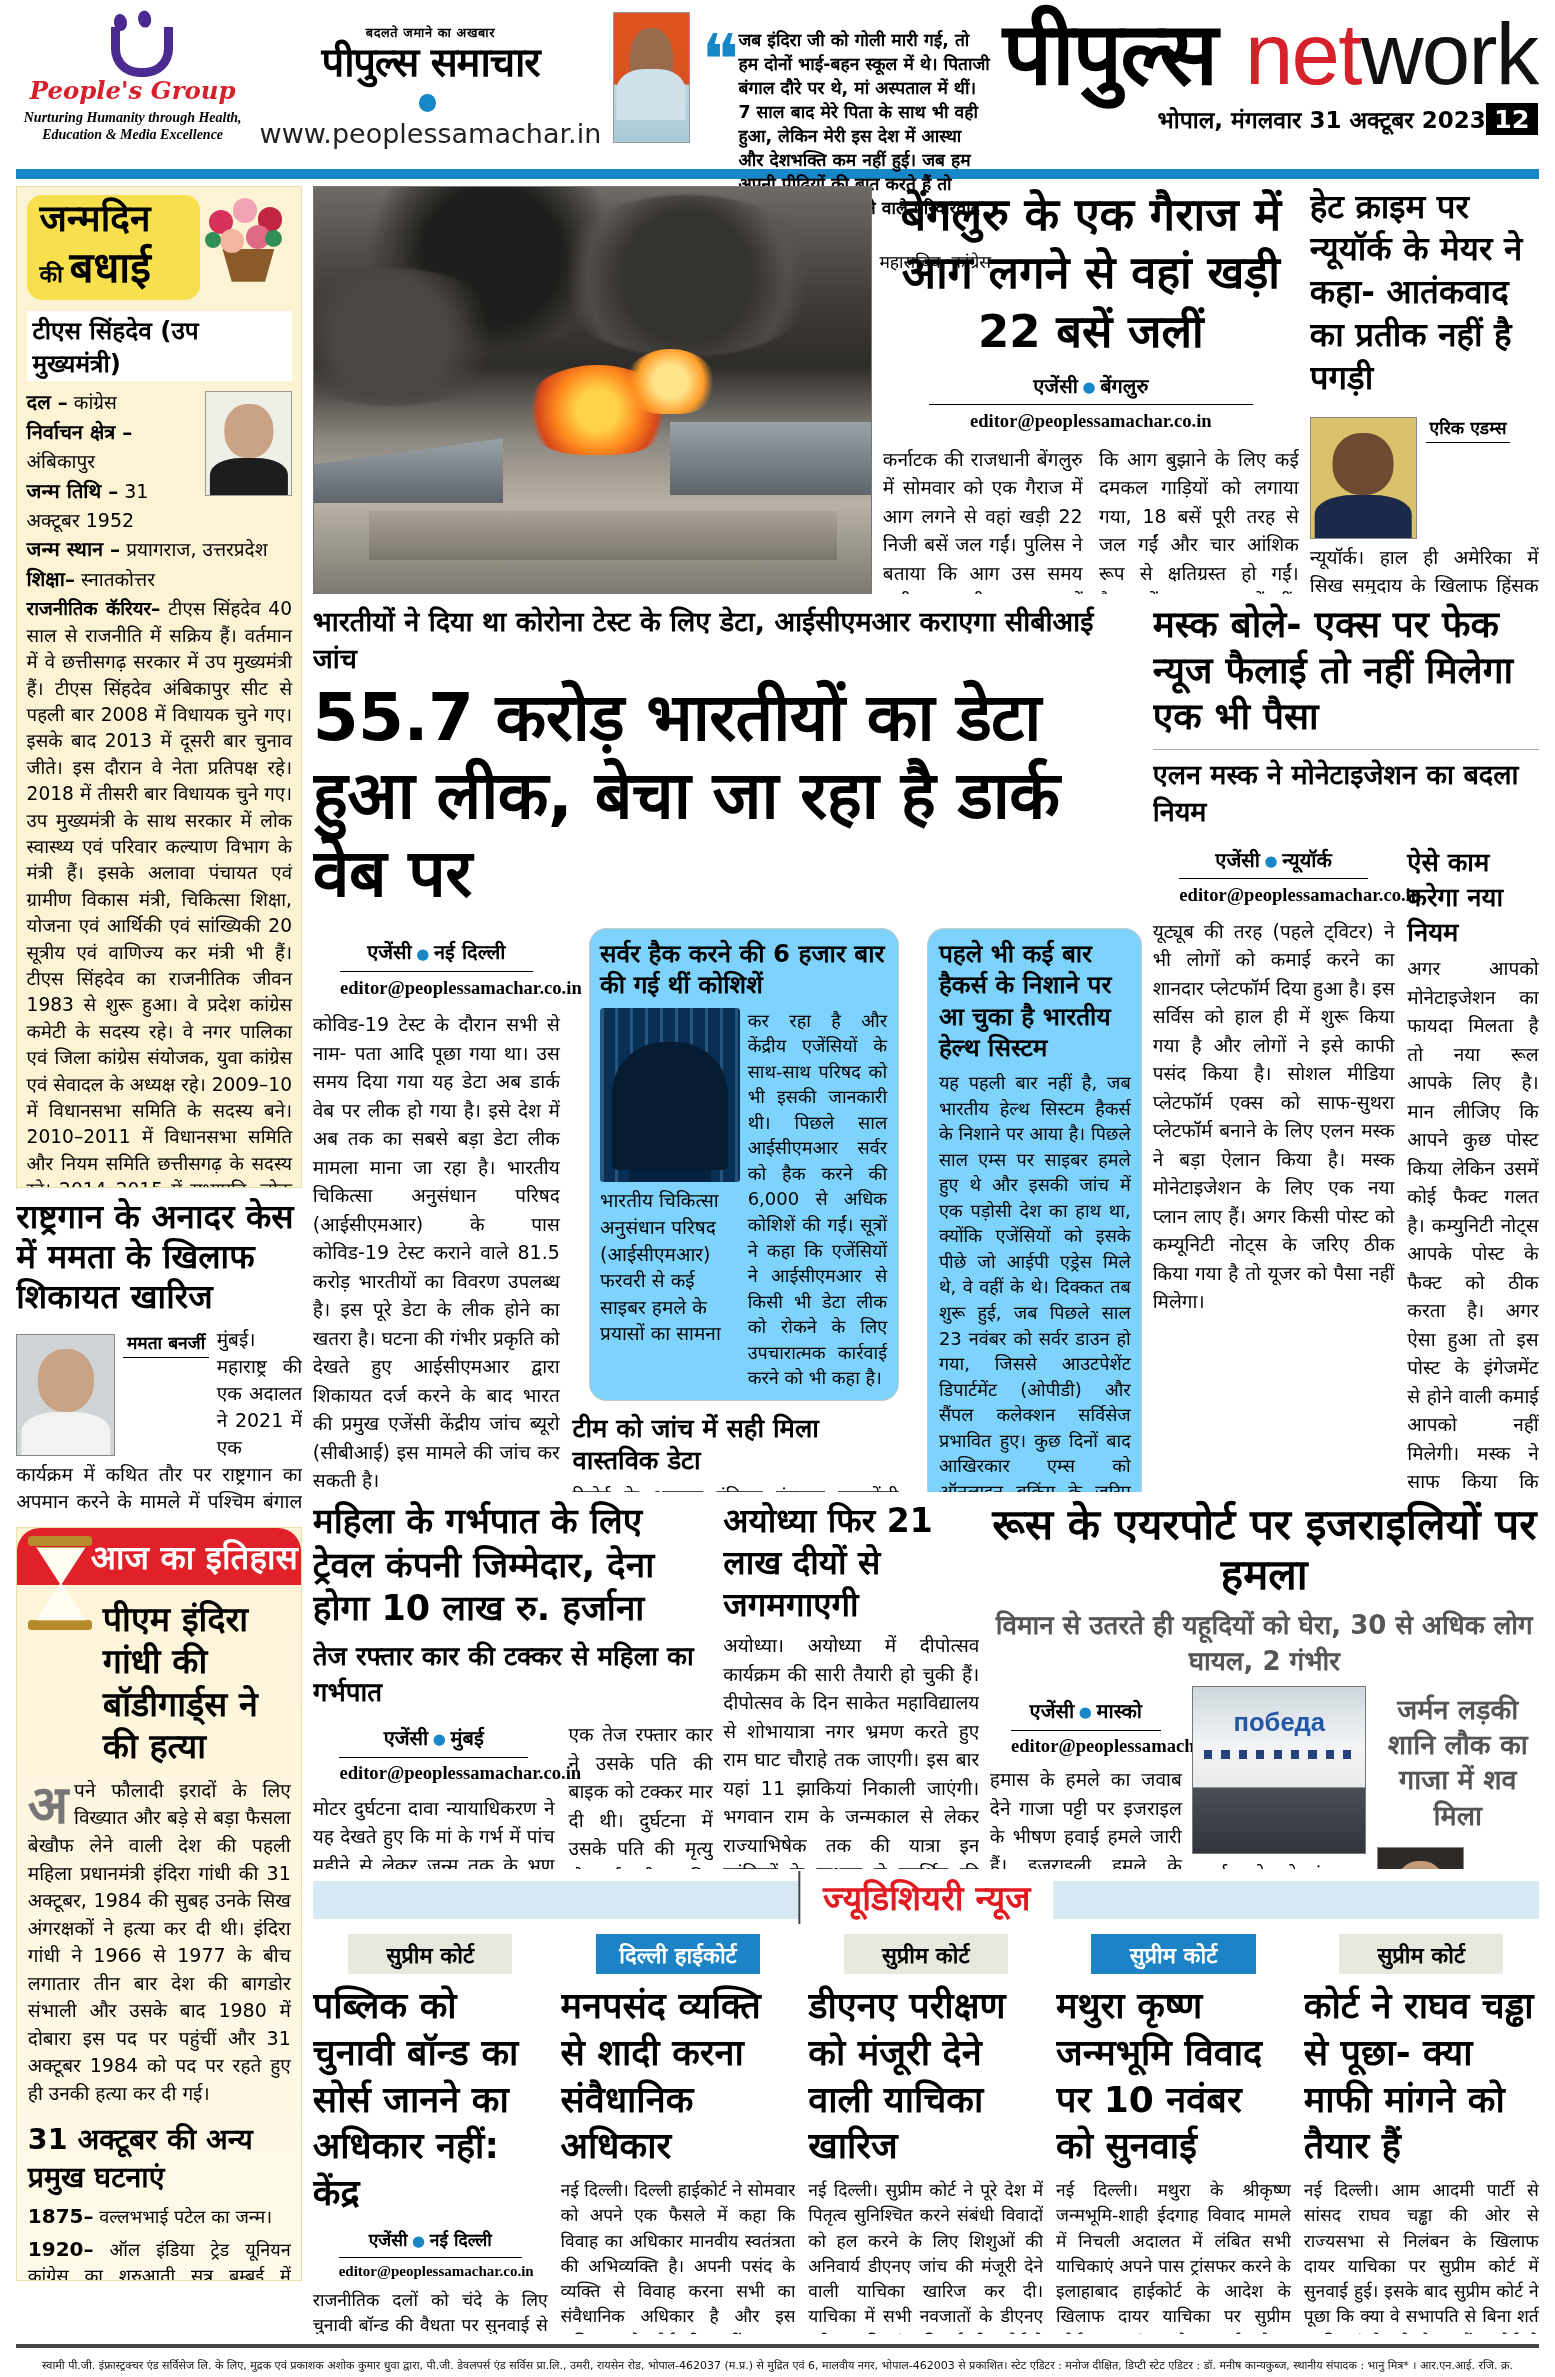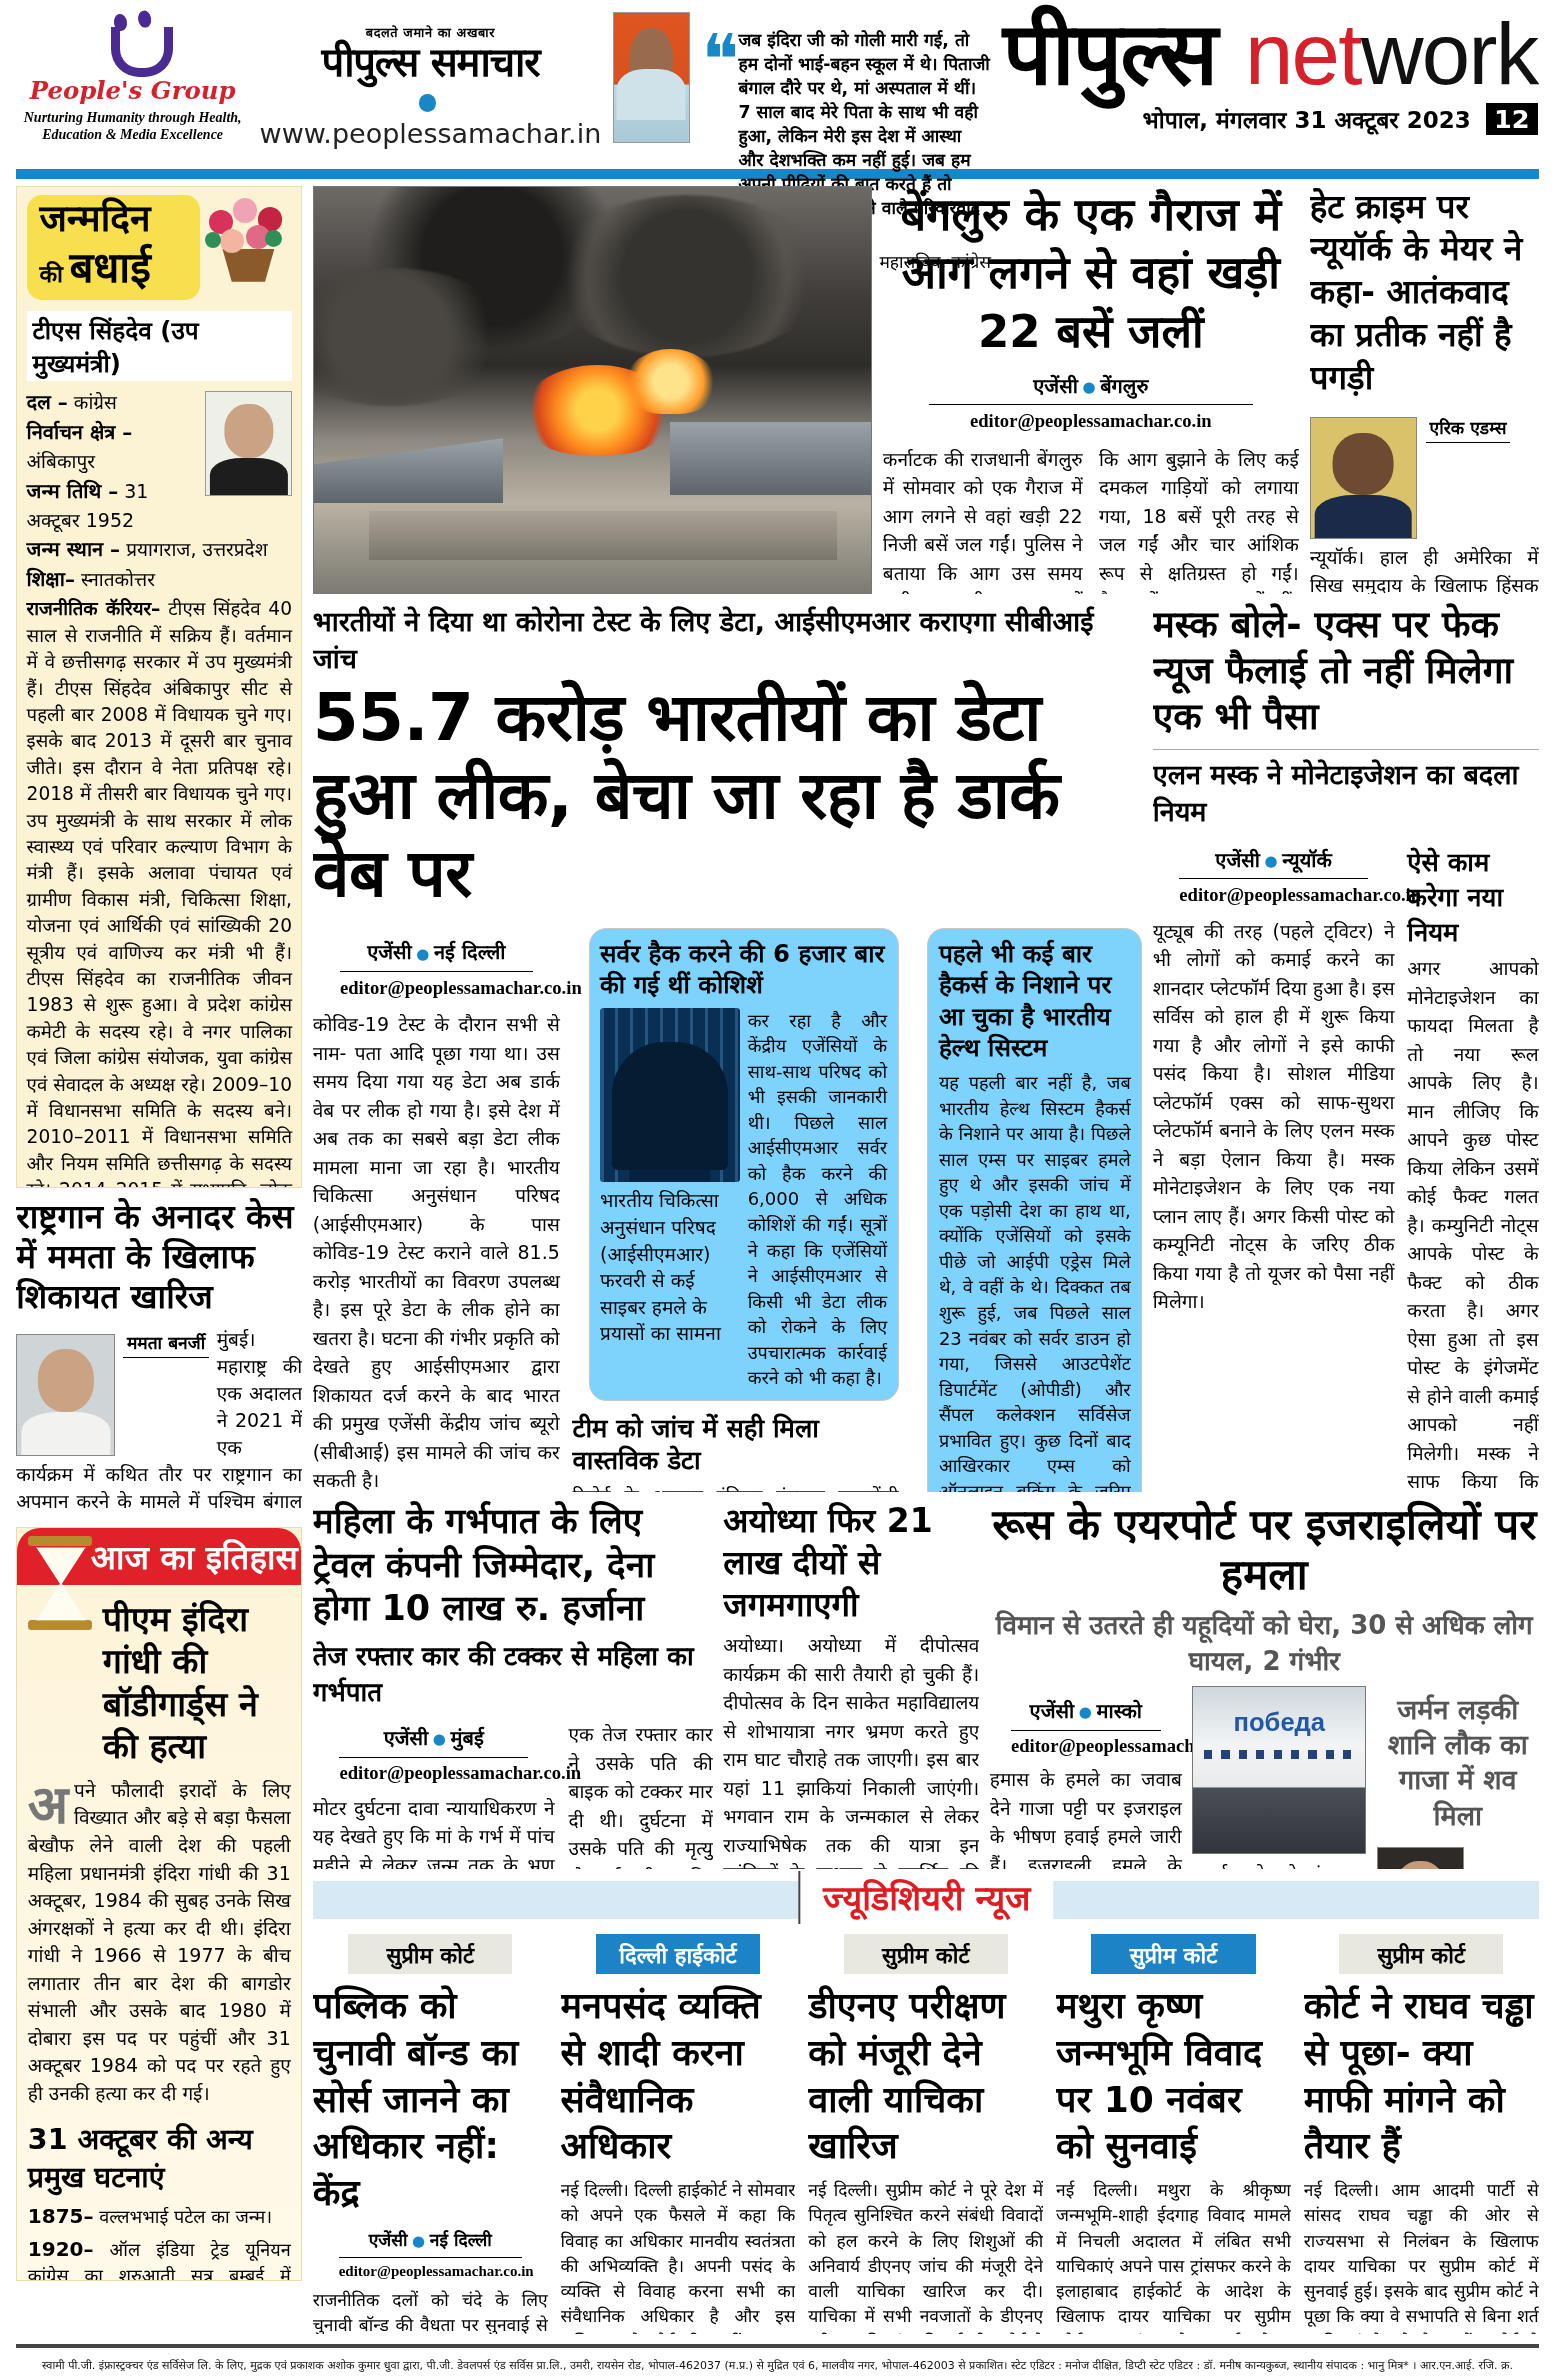--- a/index.html
+++ b/index.html
@@ -25,21 +25,21 @@
   .priyanka-ph::after { content:""; position:absolute; left:10.5px; top:56px; width:56px; height:70px; background:#cfe2ea; border-radius:23px 23px 0 0; }
   .quote-block { width:314px; padding-top:20px; position:relative; }
   .qmark { position:absolute; left:0; top:17.4px; font-size:70px; color:#1787c8; font-family:"DejaVu Serif",serif; line-height:1; }
   .quote-text { font-weight:bold; font-size:17.4px; line-height:1.38; padding-left:37px; text-align:left; }
   .quote-attr { text-align:right; font-size:17.4px; margin-top:3.5px; }
   .quote-attr b { font-size:18.6px; }
   .brand-block { flex:1; text-align:right; padding-top:2.3px; }
   .brand-line { font-size:87px; font-weight:bold; letter-spacing:-1.7px; line-height:1.0; white-space:nowrap; }
   .brand-net { color:#d6212b; font-family:"Liberation Sans", sans-serif; font-weight:normal; }
   .brand-work { color:#111; font-family:Liberation Sans, sans-serif; font-weight:normal; }
-  .dateline-row { display:flex; justify-content:flex-end; align-items:center; gap:15px; margin-top:4.6px; }
+  .dateline-row { display:flex; justify-content:flex-end; align-items:center; gap:0; margin-top:4.6px; }
   .dateline { font-size:23px; font-weight:bold; }
   .pageno { background:#000; color:#fff; font-size:25.6px; font-weight:bold; padding:1.2px 8.1px; }
   .bluebar { height:9.3px; background:#1787c8; margin:2.3px 16.3px 0 16.3px; }
 
   
   .mainwrap { display:grid; grid-template-columns:286px 1fr; gap:10.5px; padding:7px 16.3px 0 16.3px; }
   .rail { display:flex; flex-direction:column; gap:9.3px; }
   .content { display:flex; flex-direction:column; gap:8.1px; }
 
   

